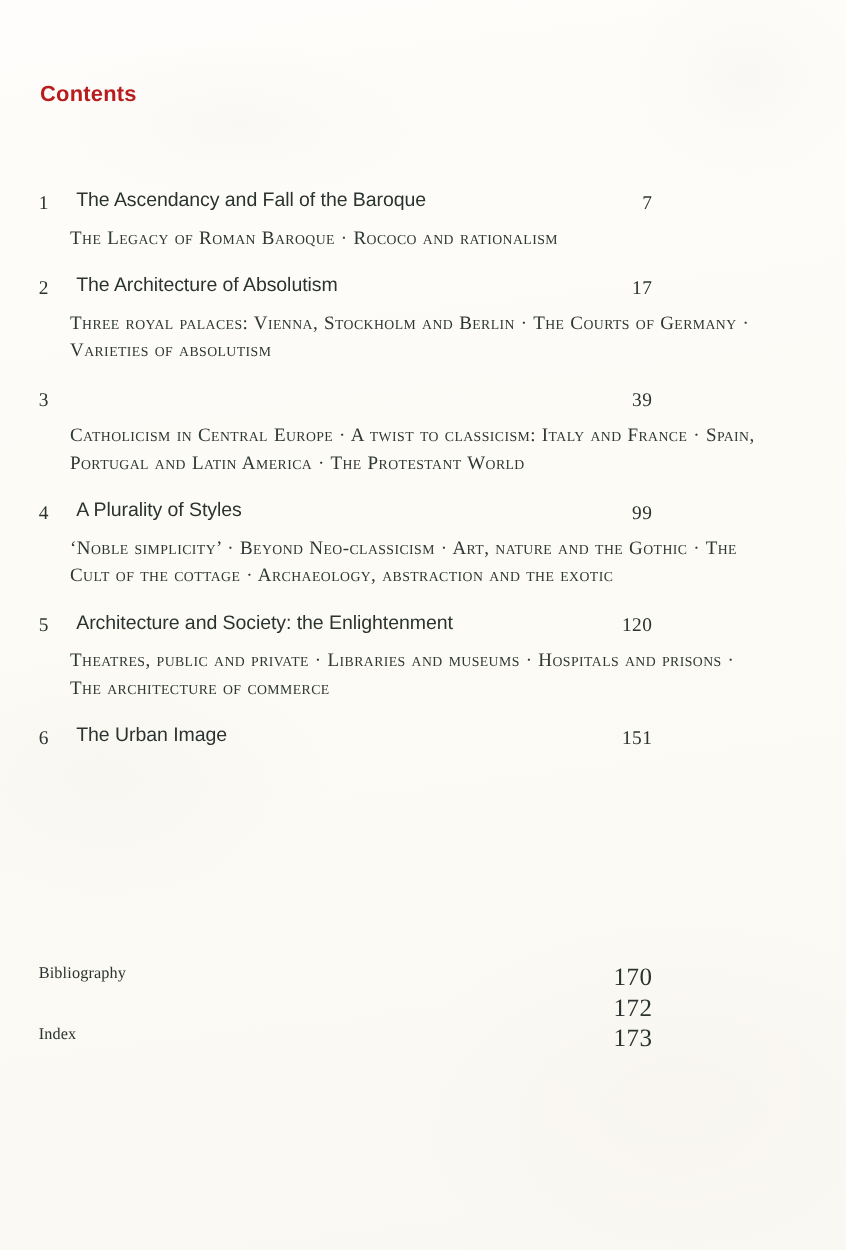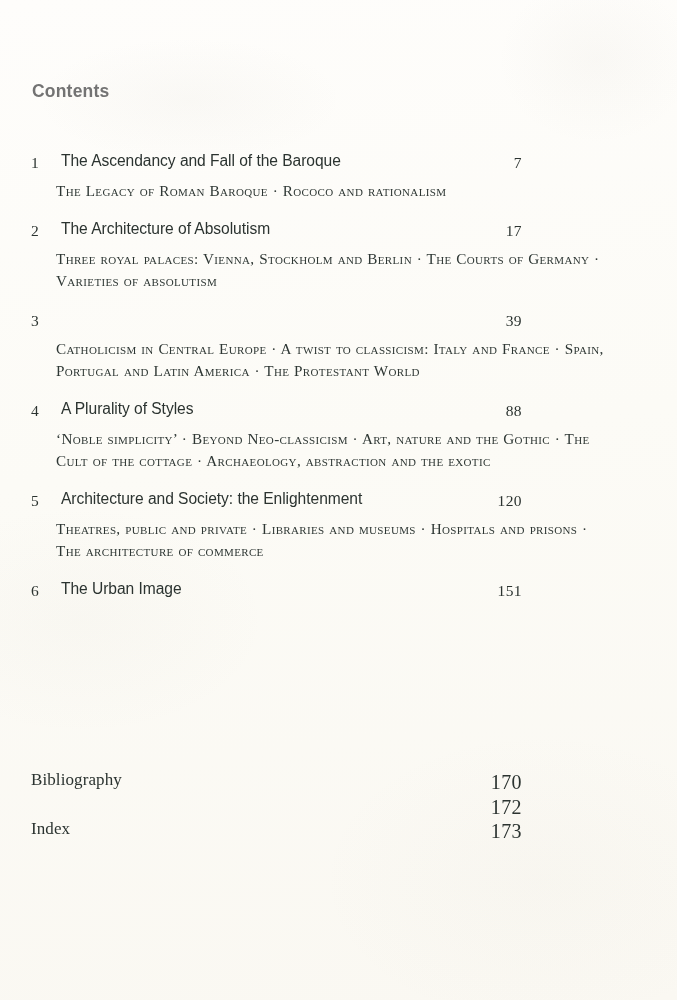--- a/index.html
+++ b/index.html
@@ -38,22 +38,21 @@
 
   
   .contents-heading {
     position: absolute;
     left: 32px;
     top: 65px;
     font-family: "Liberation Sans", sans-serif;
     font-weight: bold;
     font-size: 17.5px;
     letter-spacing: 0.2px;
-    color: #737373;
-    margin-top: 16px;
+    color: #b91c1c;
   }
 
   
   .toc {
     position: absolute;
     left: 0;
     top: 152px;
     width: 677px;
   }
 
@@ -129,21 +128,21 @@
   .back-row {
     position: relative;
     height: 24.5px;
   }
 
   .back-label {
     position: absolute;
     left: 31px;
     top: 0;
     font-family: "Liberation Serif", serif;
-    font-size: 17px;
+    font-size: 13px;
     letter-spacing: 0.1px;
     color: #2b3330;
   }
 
   .back-page {
     position: absolute;
     left: 440px;
     width: 82px;
     top: 1px;
     text-align: right;
@@ -189,21 +188,21 @@
         <span class="chapter-number">3</span>
         <span class="chapter-page">39</span>
       </div>
       <div class="chapter-subtitle">Catholicism in Central Europe · A twist to classicism: Italy and France · Spain, Portugal and Latin America · The Protestant World</div>
     </div>
 
     <div class="entry">
       <div class="entry-head">
         <span class="chapter-number">4</span>
         <span class="chapter-title">A Plurality of Styles</span>
-        <span class="chapter-page">88</span>
+        <span class="chapter-page">99</span>
       </div>
       <div class="chapter-subtitle">‘Noble simplicity’ · Beyond Neo-classicism · Art, nature and the Gothic · The Cult of the cottage · Archaeology, abstraction and the exotic</div>
     </div>
 
     <div class="entry">
       <div class="entry-head">
         <span class="chapter-number">5</span>
         <span class="chapter-title">Architecture and Society: the Enlightenment</span>
         <span class="chapter-page">120</span>
       </div>

